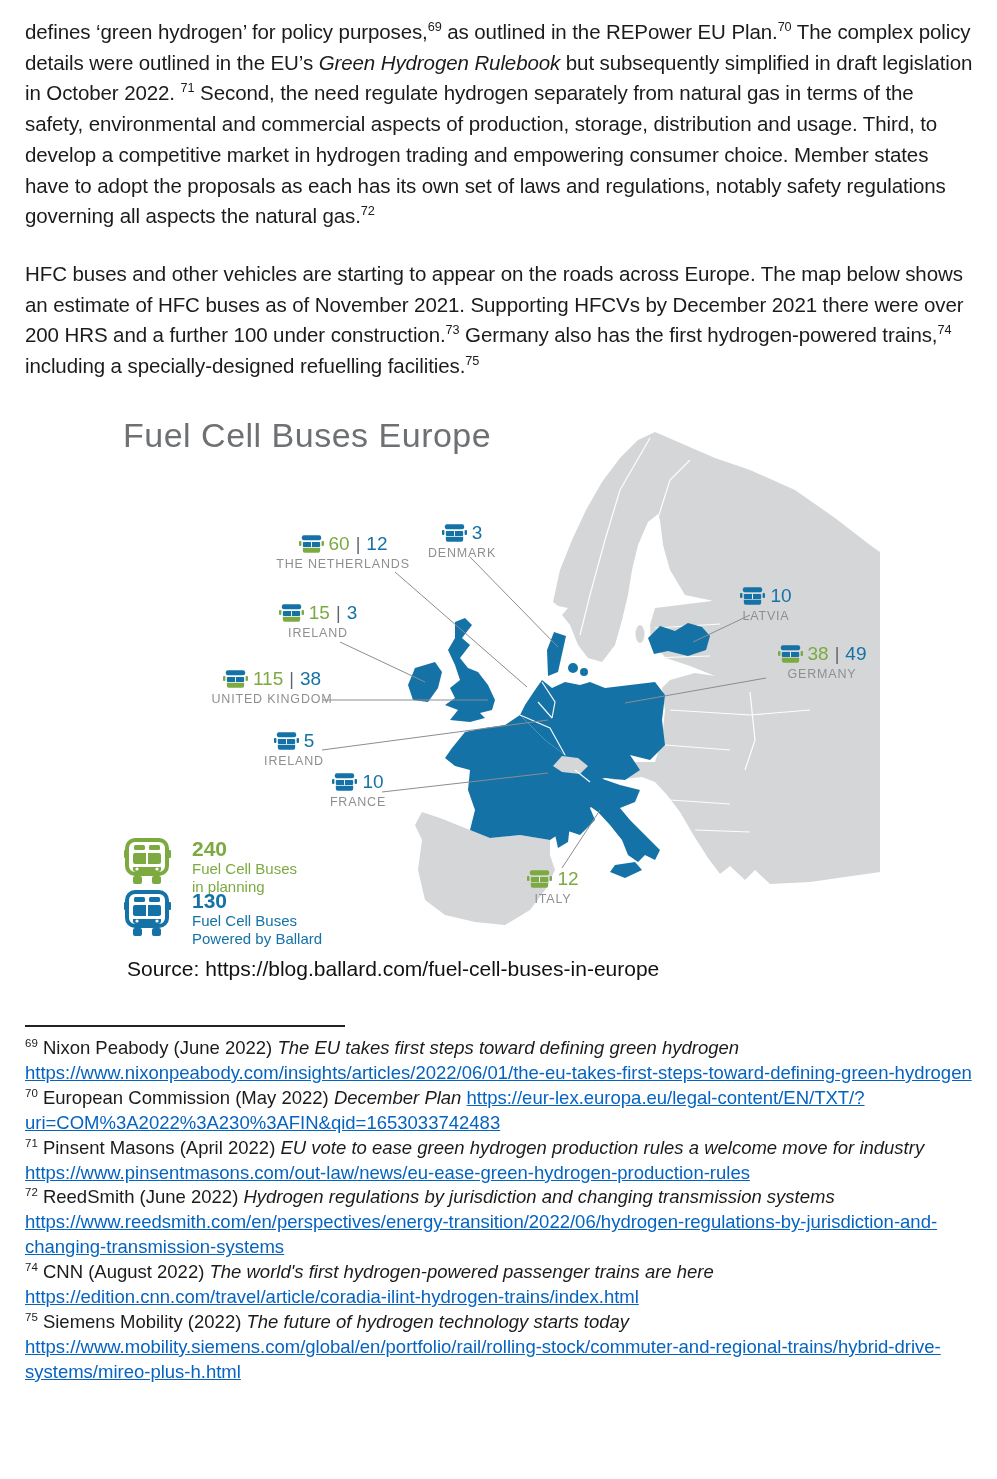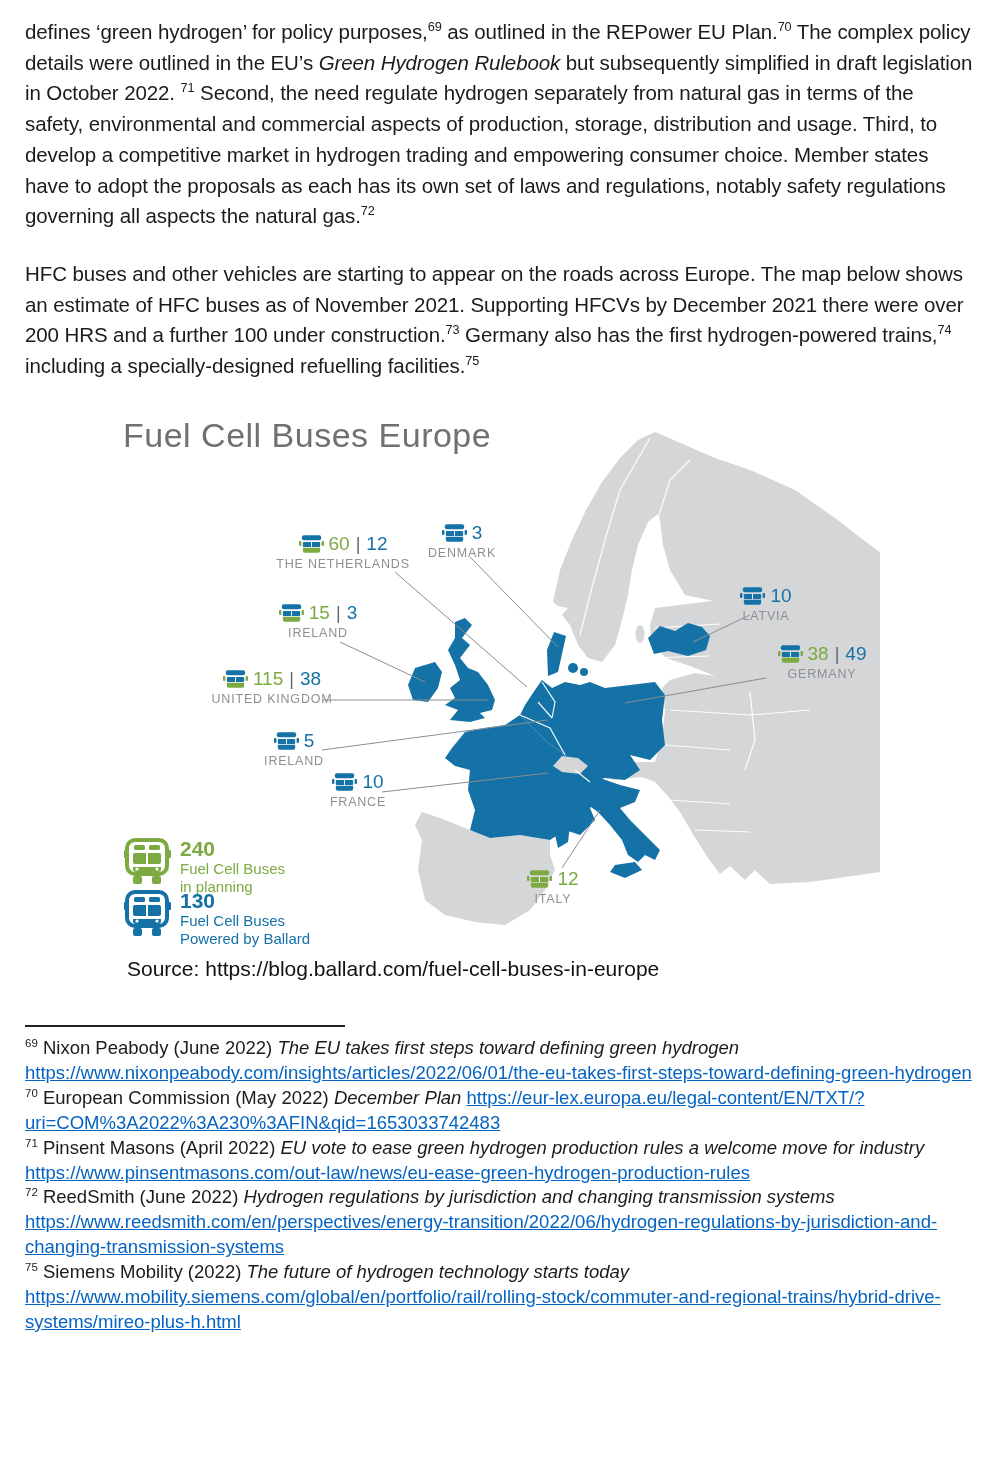--- a/index.html
+++ b/index.html
@@ -33,21 +33,21 @@
   .cl .sep{font-size:18px;color:#5b6670;padding:0 1px;}
   .green{color:var(--green);} .blue{color:var(--blue);}
   .cap{font-size:12.5px;color:var(--labelgray);letter-spacing:0.8px;margin-top:2px;
        white-space:nowrap;}
 
   .bus-s{width:25px;height:20px;flex:0 0 auto;}
   .two .bt{fill:var(--blue);} .two .bb{fill:var(--green);}
   .blueb .bt,.blueb .bb{fill:var(--blue);}
   .greenb .bt,.greenb .bb{fill:var(--green);}
 
-  .legend{position:absolute;left:14px;display:flex;gap:9px;align-items:flex-start;}
+  .legend{position:absolute;left:14px;display:flex;gap:21px;align-items:flex-start;}
   .legend .big-bus{width:47px;height:48px;flex:0 0 auto;}
   .legend .num{font-size:21px;font-weight:bold;line-height:22px;}
   .legend .ltxt{font-size:15px;line-height:18px;}
   .lg-green{color:var(--green);} .lg-blue{color:var(--blue);}
   .lb-green .lb{fill:var(--green);} .lb-green .lbs{stroke:var(--green);}
   .lb-blue .lb{fill:var(--blue);} .lb-blue .lbs{stroke:var(--blue);}
 
   .source{position:absolute;left:127px;top:957px;font-size:21px;color:#111;}
   .fn-sep{position:absolute;left:25px;top:1025px;width:320px;border-top:2px solid #222;}
   .footnotes{position:absolute;left:25px;top:1036px;width:952px;font-size:18.5px;
@@ -328,16 +328,17 @@
 
   <div class="source">Source: https://blog.ballard.com/fuel-cell-buses-in-europe</div>
 
   <div class="fn-sep"></div>
 
   <div class="footnotes">
     <div class="fn"><span class="sup">69</span><span> Nixon Peabody (June 2022) </span><span class="it">The EU takes first steps toward defining green hydrogen</span><span> </span><a class="lnk" href="#">https://www.nixonpeabody.com/insights/articles/2022/06/01/the-eu-takes-first-steps-toward-defining-green-hydrogen</a></div>
     <div class="fn"><span class="sup">70</span><span> European Commission (May 2022) </span><span class="it">December Plan</span><span> </span><a class="lnk" href="#">https://eur-lex.europa.eu/legal-content/EN/TXT/?uri=COM%3A2022%3A230%3AFIN&amp;qid=1653033742483</a></div>
     <div class="fn"><span class="sup">71</span><span> Pinsent Masons (April 2022) </span><span class="it">EU vote to ease green hydrogen production rules a welcome move for industry</span><span> </span><a class="lnk" href="#">https://www.pinsentmasons.com/out-law/news/eu-ease-green-hydrogen-production-rules</a></div>
     <div class="fn"><span class="sup">72</span><span> ReedSmith (June 2022) </span><span class="it">Hydrogen regulations by jurisdiction and changing transmission systems</span><span> </span><a class="lnk" href="#">https://www.reedsmith.com/en/perspectives/energy-transition/2022/06/hydrogen-regulations-by-jurisdiction-and-changing-transmission-systems</a></div>
+    <div class="fn"><span class="sup">74</span><span> CNN (August 2022) </span><span class="it">The world's first hydrogen-powered passenger trains are here</span><span> </span><a class="lnk" href="#">https://edition.cnn.com/travel/article/coradia-ilint-hydrogen-trains/index.html</a></div>
     <div class="fn"><span class="sup">75</span><span> Siemens Mobility (2022) </span><span class="it">The future of hydrogen technology starts today</span><span> </span><a class="lnk" href="#">https://www.mobility.siemens.com/global/en/portfolio/rail/rolling-stock/commuter-and-regional-trains/hybrid-drive-systems/mireo-plus-h.html</a></div>
   </div>
 
 </div>
 
 </body></html>

